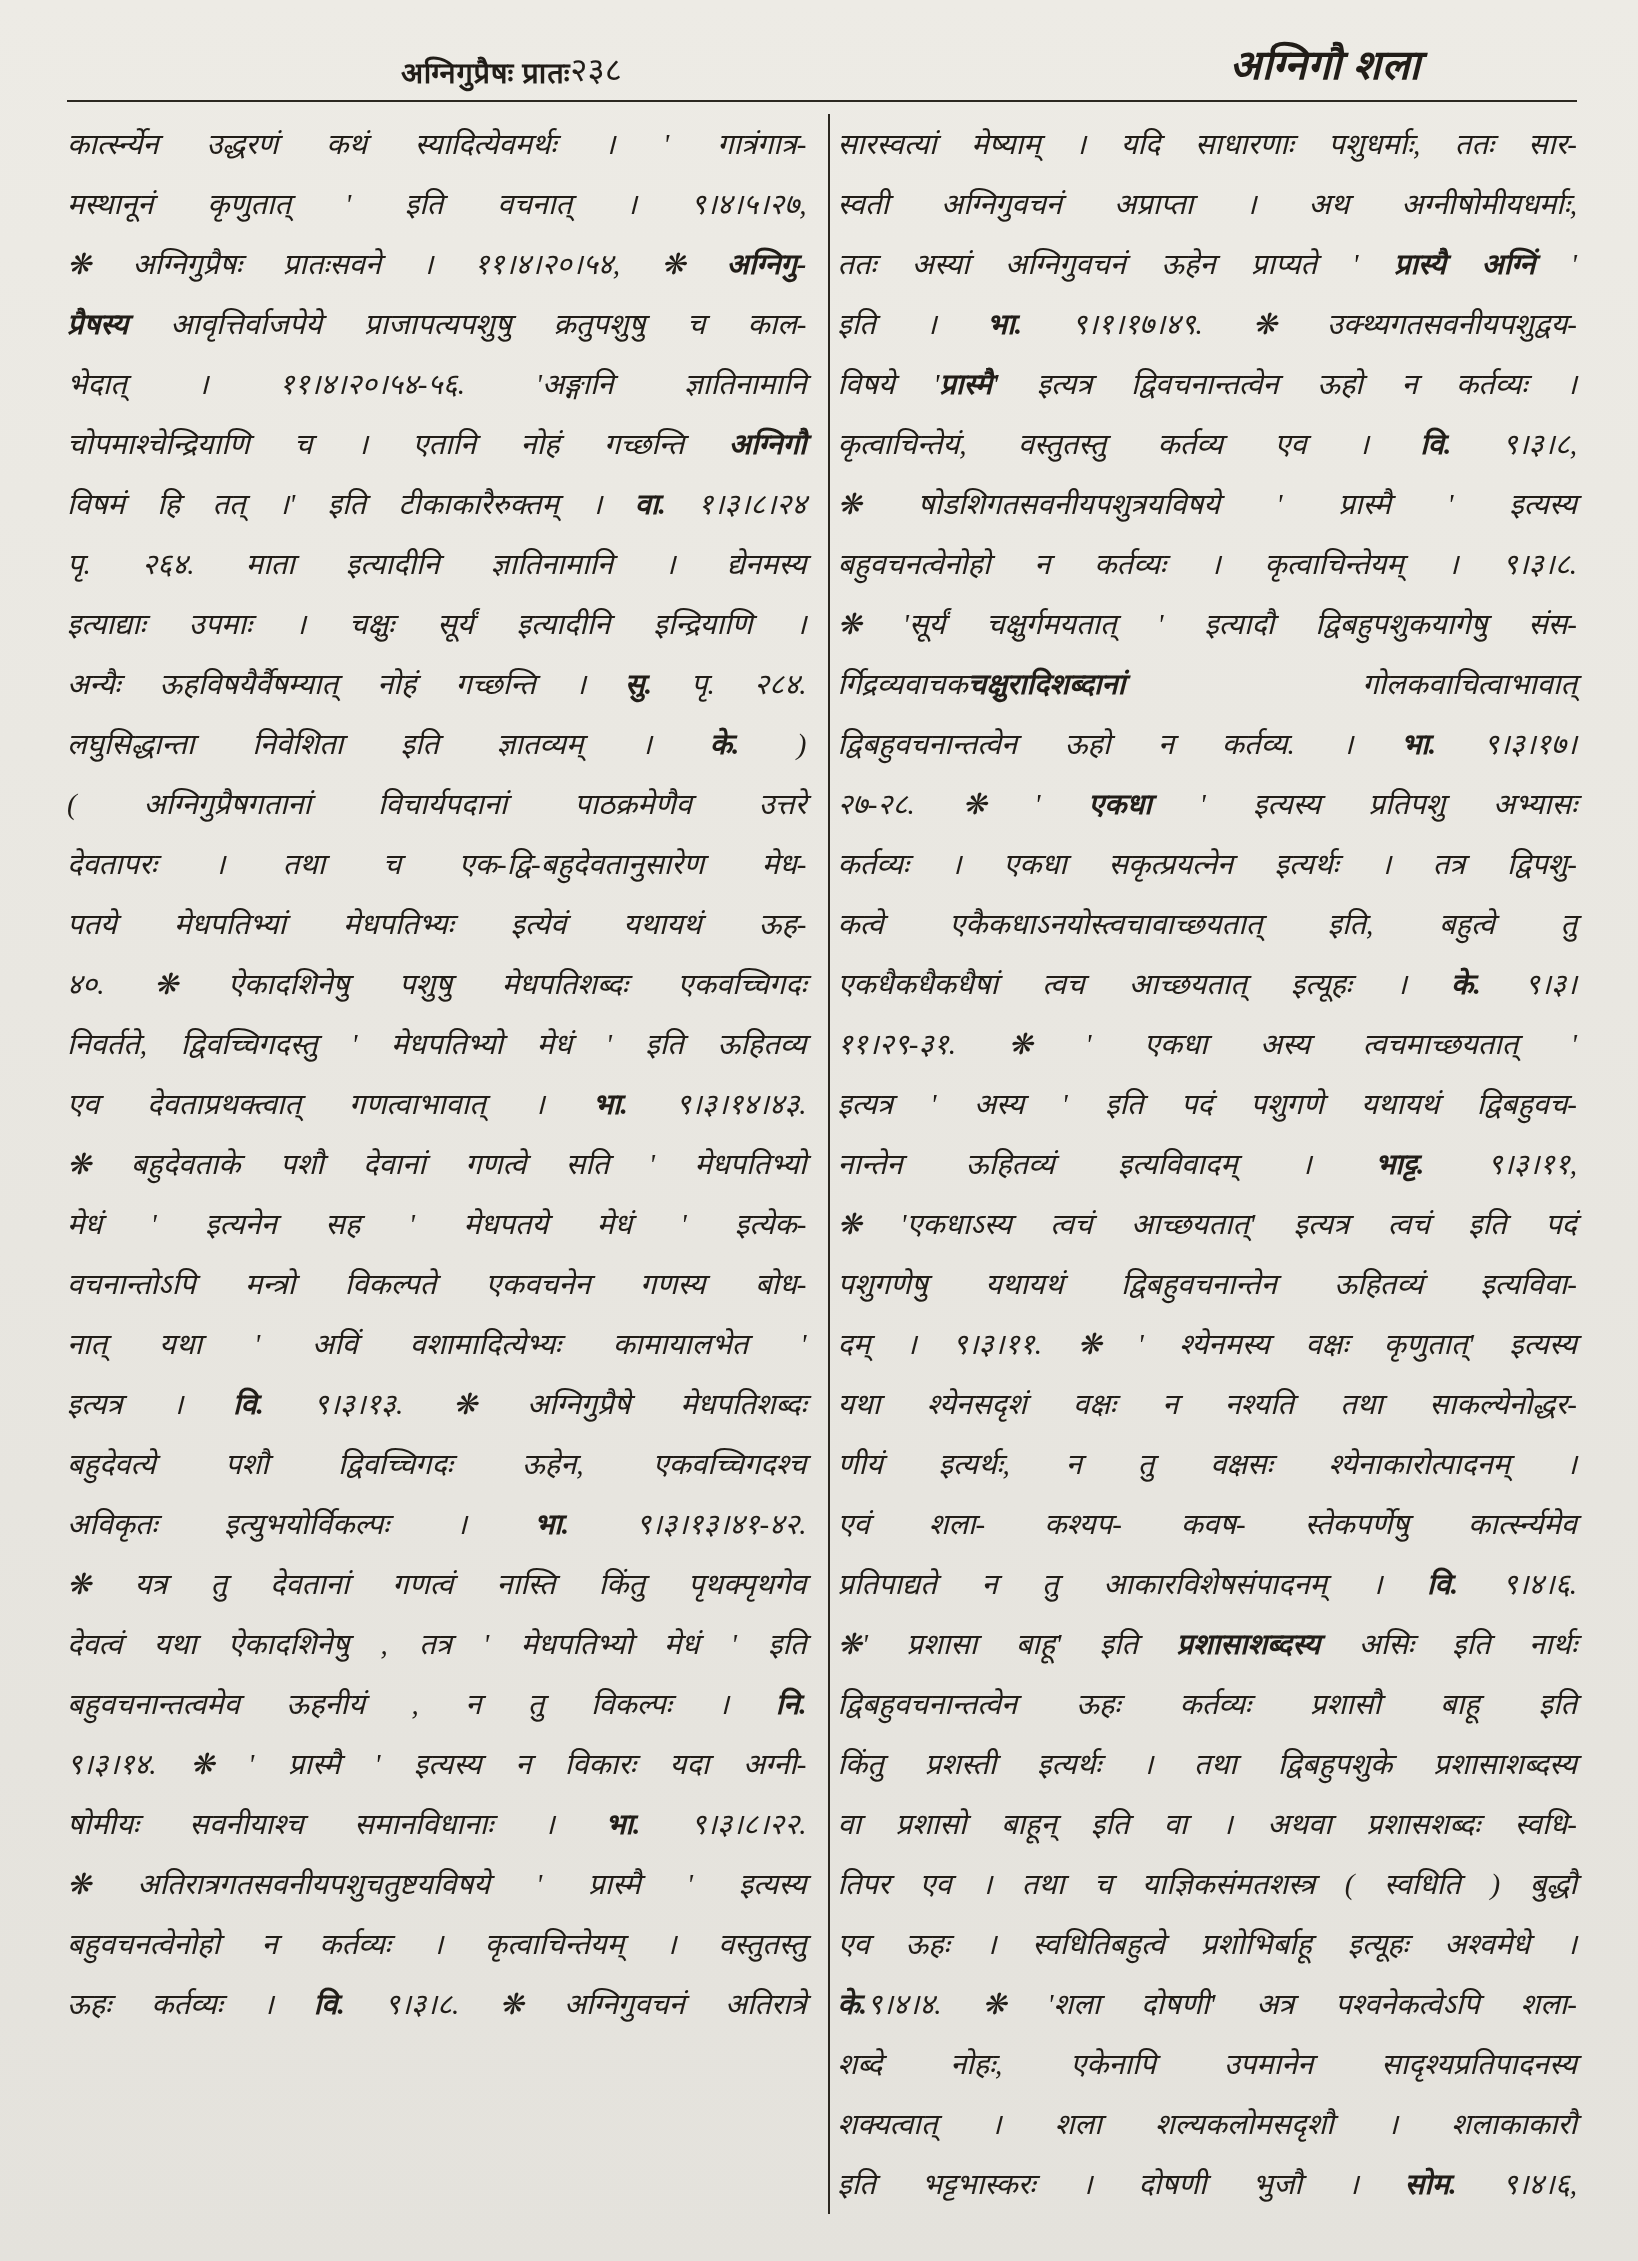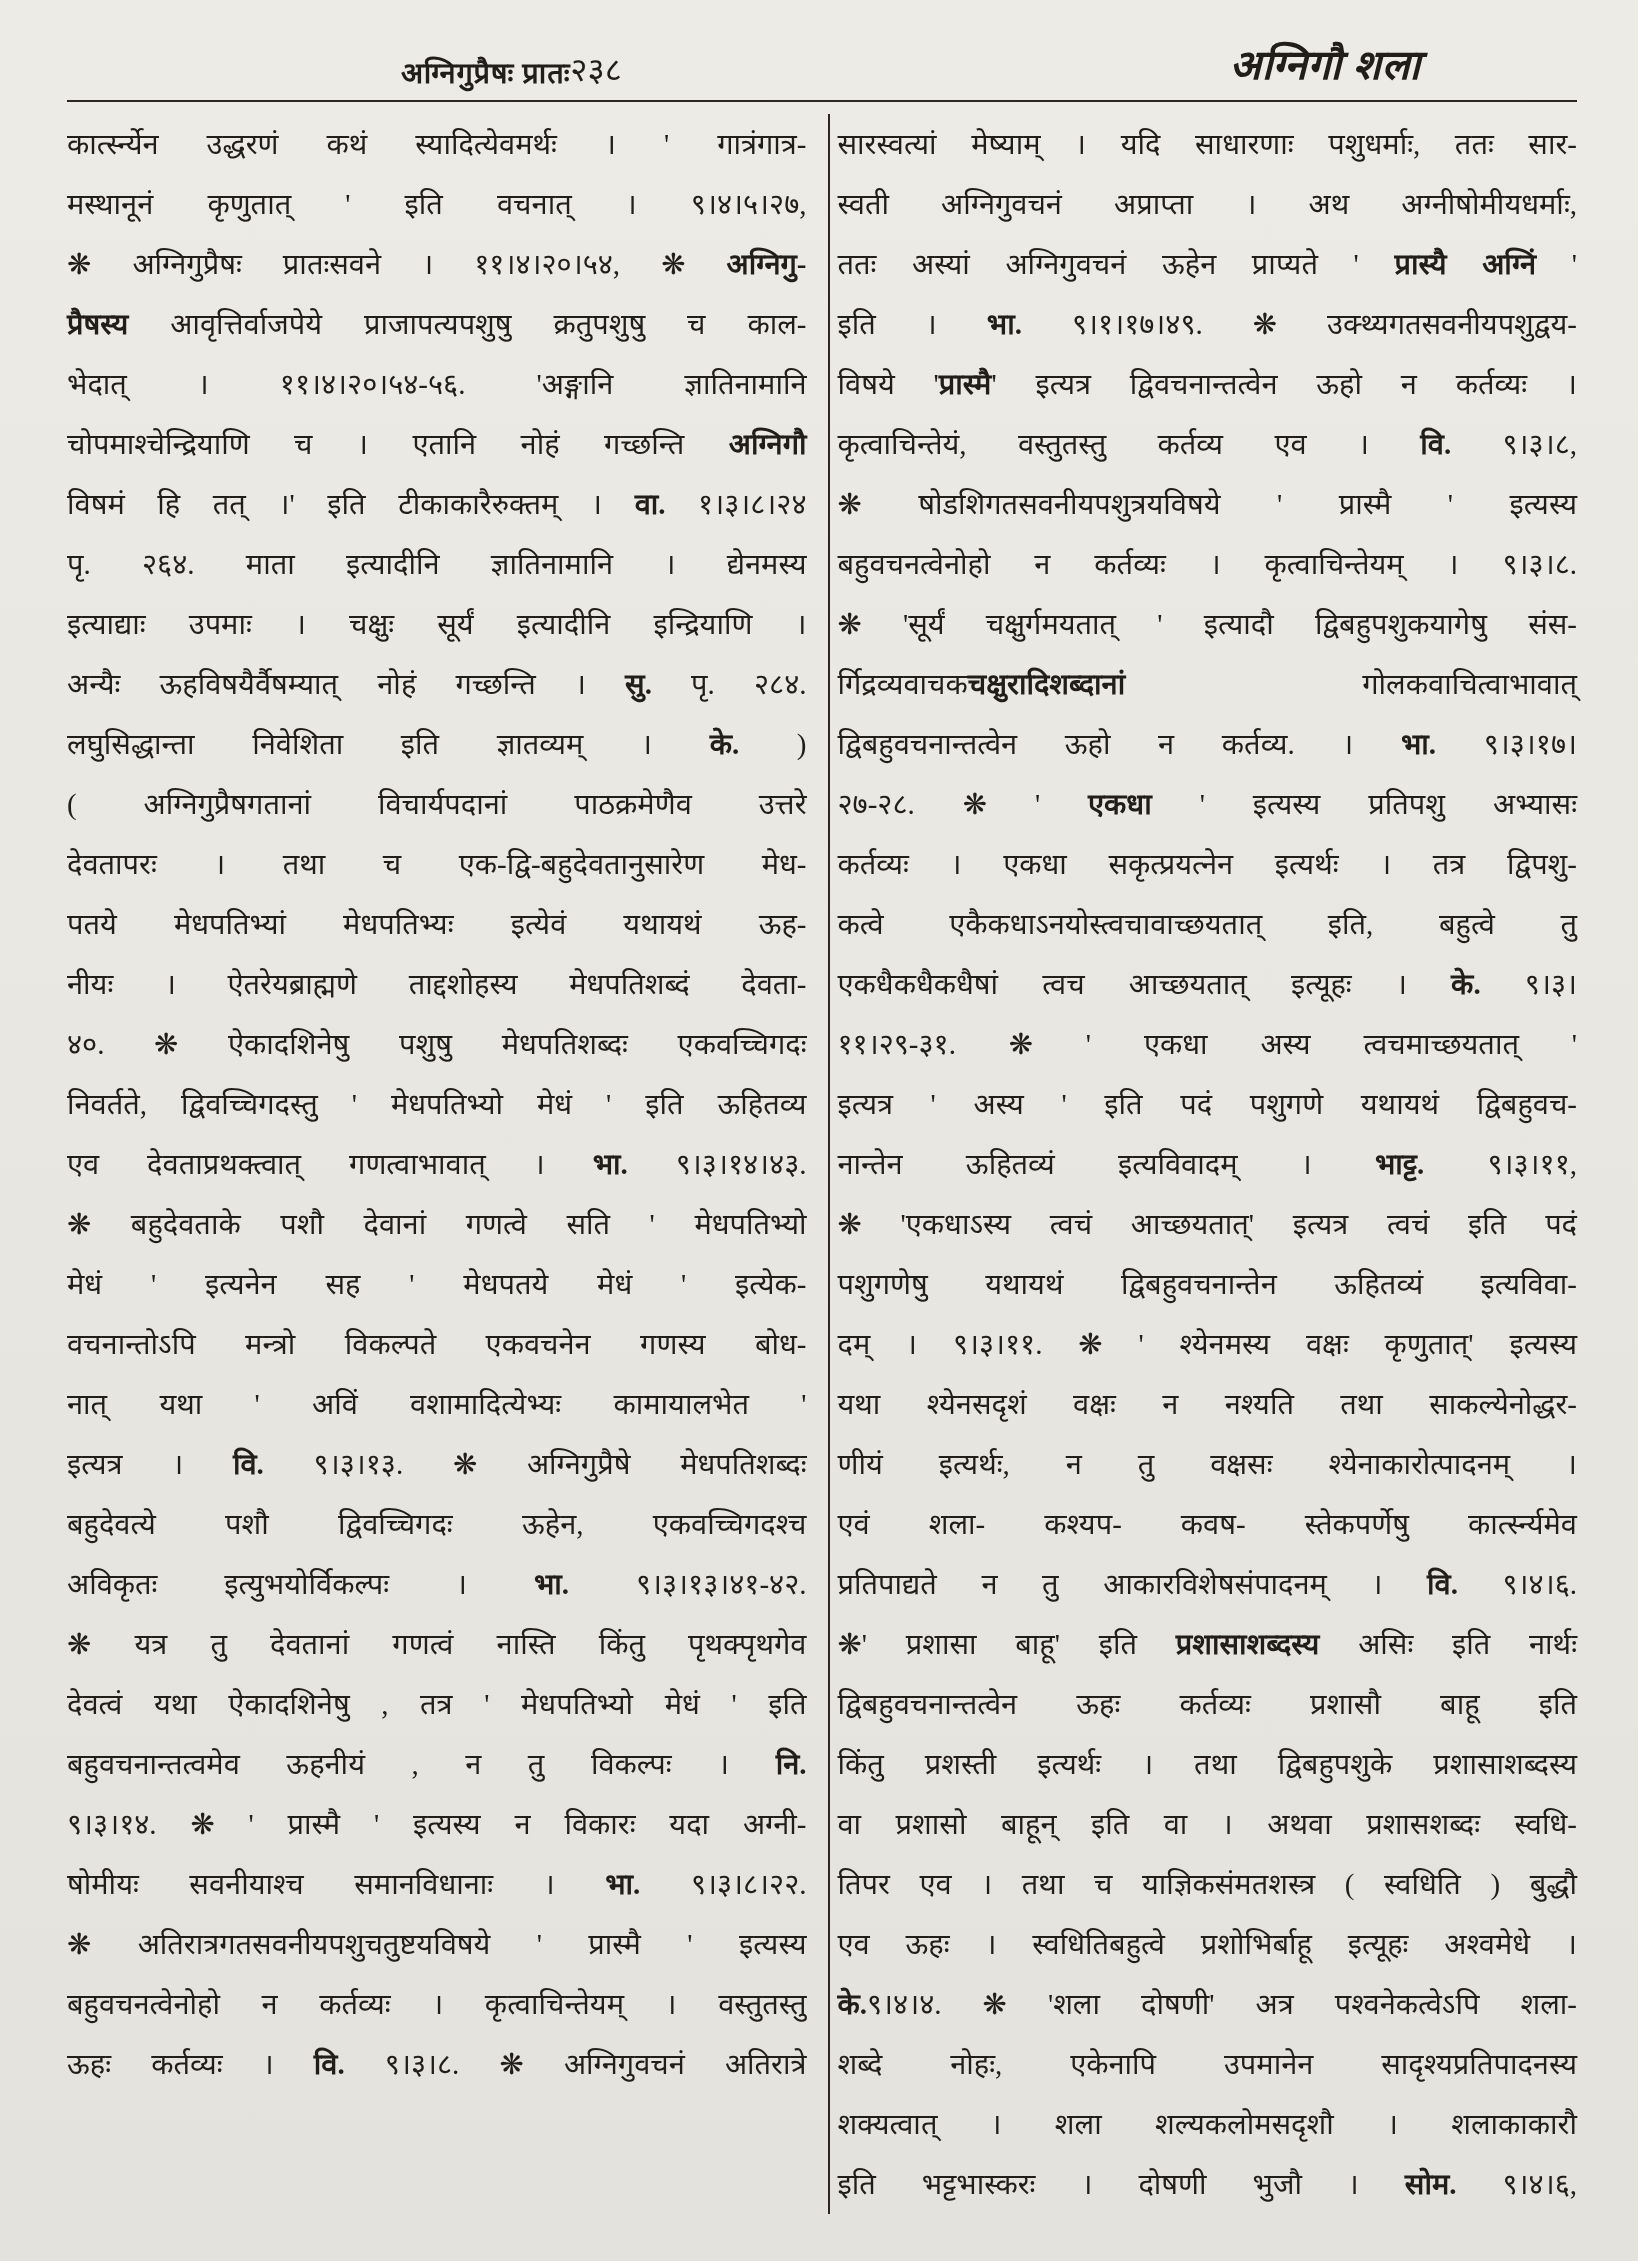--- a/index.html
+++ b/index.html
@@ -43,20 +43,21 @@
     font-style: italic;
   }
   .header-rule {
     border: 0;
     border-top: 2.3px solid #2c2821;
     margin: 9px 0 0 0;
   }
   .text-columns {
     display: flex;
     margin-top: 12px;
+    font-style: italic;
   }
   .column {
     flex: 1;
     min-width: 0;
     font-size: 29px;
     line-height: 60px;
   }
   .column-left {
     padding-right: 21px;
     border-right: 2.3px solid #2c2821;
@@ -92,21 +93,20 @@
         <div class="line">भेदात् । ११।४।२०।५४-५६. 'अङ्गानि ज्ञातिनामानि</div>
         <div class="line">चोपमाश्चेन्द्रियाणि च । एतानि नोहं गच्छन्ति <b>अग्निगौ</b></div>
         <div class="line">विषमं हि तत् ।' इति टीकाकारैरुक्तम् । <b>वा.</b> १।३।८।२४</div>
         <div class="line">पृ. २६४. माता इत्यादीनि ज्ञातिनामानि । द्येनमस्य</div>
         <div class="line">इत्याद्याः उपमाः । चक्षुः सूर्यं इत्यादीनि इन्द्रियाणि ।</div>
         <div class="line">अन्यैः ऊहविषयैर्वैषम्यात् नोहं गच्छन्ति । <b>सु.</b> पृ. २८४.</div>
         <div class="line">लघुसिद्धान्ता निवेशिता इति ज्ञातव्यम् । <b>के.</b> )</div>
         <div class="line">( अग्निगुप्रैषगतानां विचार्यपदानां पाठक्रमेणैव उत्तरे</div>
         <div class="line">देवतापरः । तथा च एक-द्वि-बहुदेवतानुसारेण मेध-</div>
         <div class="line">पतये मेधपतिभ्यां मेधपतिभ्यः इत्येवं यथायथं ऊह-</div>
-        <div class="line">नीयः । ऐतरेयब्राह्मणे ताद्दशोहस्य मेधपतिशब्दं देवता-</div>
         <div class="line">४०. ❋ ऐकादशिनेषु पशुषु मेधपतिशब्दः एकवच्चिगदः</div>
         <div class="line">निवर्तते, द्विवच्चिगदस्तु ' मेधपतिभ्यो मेधं ' इति ऊहितव्य</div>
         <div class="line">एव देवताप्रथक्त्वात् गणत्वाभावात् । <b>भा.</b> ९।३।१४।४३.</div>
         <div class="line">❋ बहुदेवताके पशौ देवानां गणत्वे सति ' मेधपतिभ्यो</div>
         <div class="line">मेधं ' इत्यनेन सह ' मेधपतये मेधं ' इत्येक-</div>
         <div class="line">वचनान्तोऽपि मन्त्रो विकल्पते एकवचनेन गणस्य बोध-</div>
         <div class="line">नात् यथा ' अविं वशामादित्येभ्यः कामायालभेत '</div>
         <div class="line">इत्यत्र । <b>वि.</b> ९।३।१३. ❋ अग्निगुप्रैषे मेधपतिशब्दः</div>
         <div class="line">बहुदेवत्ये पशौ द्विवच्चिगदः ऊहेन, एकवच्चिगदश्च</div>
         <div class="line">अविकृतः इत्युभयोर्विकल्पः । <b>भा.</b> ९।३।१३।४१-४२.</div>

